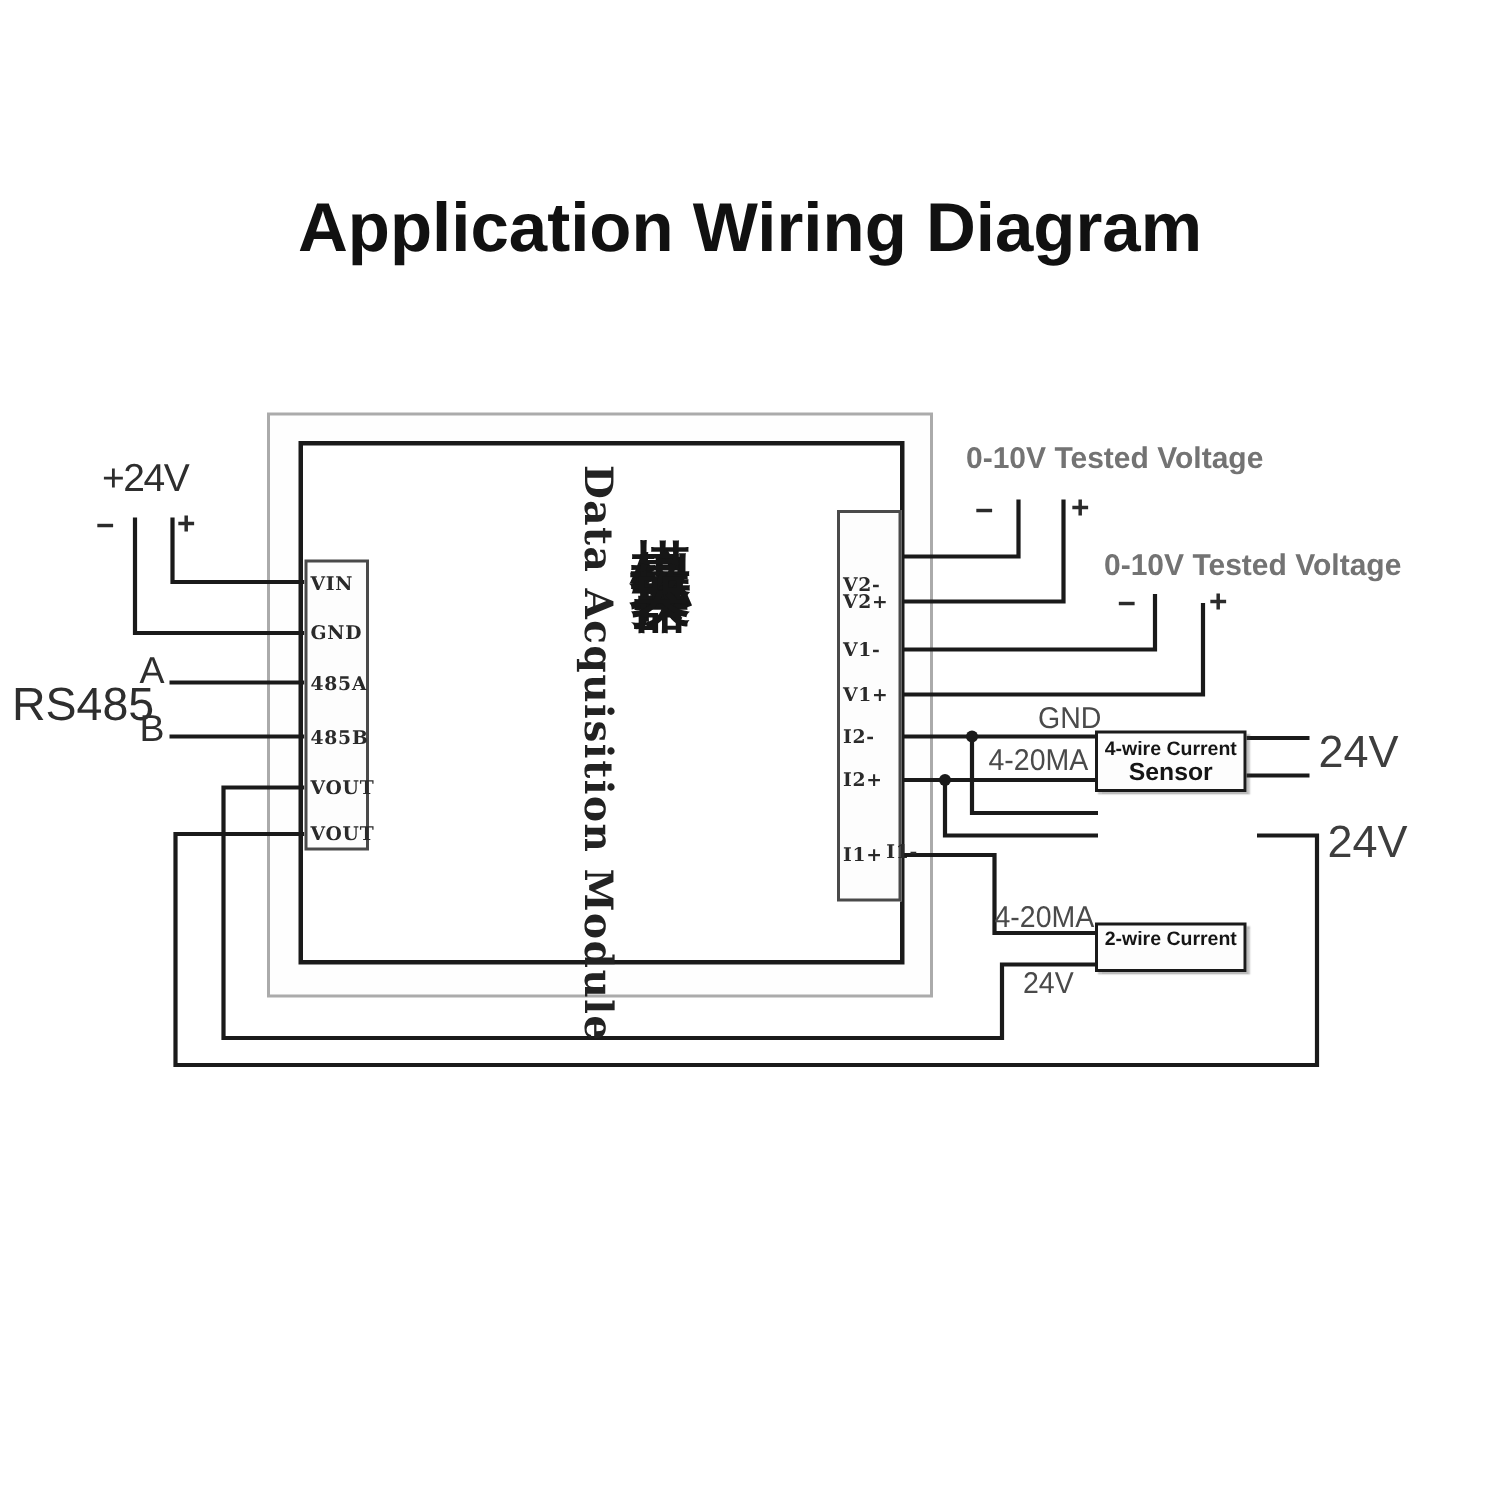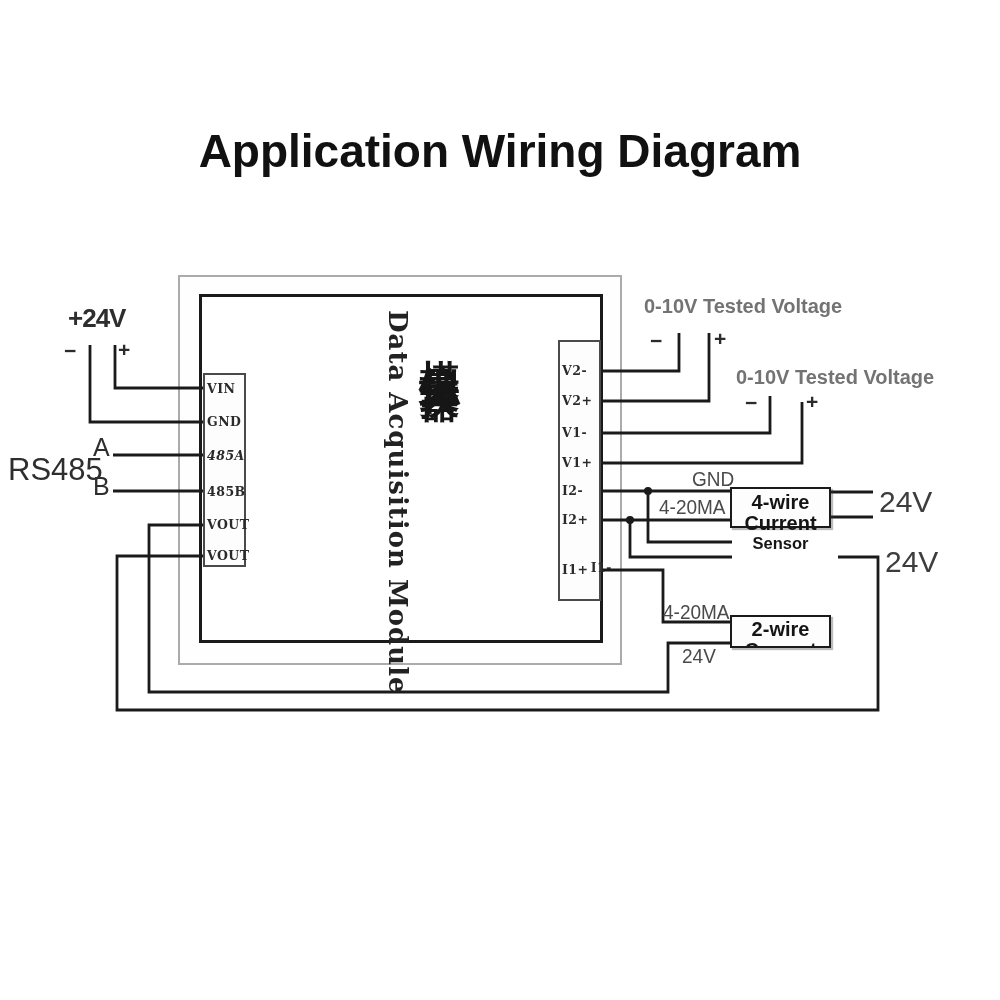--- a/index.html
+++ b/index.html
@@ -40,21 +40,21 @@
   .lbl{color:#2e2e2e;white-space:nowrap;}
   .lbl-bold{font-weight:bold;color:#737373;}
   .lbl-gray{color:#4a4a4a;transform:scaleX(0.95);transform-origin:left;}
   .sign{font-weight:bold;color:#2b2b2b;font-size:21px;line-height:1;}
   
   .sensor{
     background:#fdfdfd;border:2.5px solid #1a1a1a;box-sizing:border-box;
     text-align:center;color:#151515;font-weight:bold;line-height:1.05;
     box-shadow:2px 2px 1px rgba(60,60,60,0.35);
   }
-  .sensor .l1{font-size:20px;display:block;}
+  .sensor .l1{font-size:13px;display:block;}
   .sensor .l2{font-size:16.5px;display:block;margin-top:1px;}
   .ghost{
     position:absolute;left:10px;top:22px;width:90px;text-align:center;
     font-size:17px;color:#777;filter:blur(1.6px);opacity:0.65;font-weight:bold;
     letter-spacing:8px;
   }
   svg.wires{left:0;top:0;pointer-events:none;}
   svg.wires path{fill:none;stroke:#1a1a1a;stroke-width:2.8;}
 </style>
 </head>
@@ -87,38 +87,38 @@
     <path d="M830,517 L873,517"></path>
     <circle cx="648" cy="491" r="4" fill="#1a1a1a"></circle>
     <circle cx="630" cy="520" r="4" fill="#1a1a1a"></circle>
   </svg>
 
   <div class="abs tstrip tstrip-left"></div>
   <div class="abs tstrip tstrip-right"></div>
 
   <span class="tlabel tlabel-l" style="top:381px;">VIN</span>
   <span class="tlabel tlabel-l" style="top:414px;">GND</span>
-  <span class="tlabel tlabel-l" style="top:448px;font-style:italic;">485A</span>
+  <span class="tlabel tlabel-l" style="top:448px;">485A</span>
   <span class="tlabel tlabel-l" style="top:484px;">485B</span>
   <span class="tlabel tlabel-l" style="top:517px;">VOUT</span>
   <span class="tlabel tlabel-l" style="top:548px;">VOUT</span>
 
-  <span class="tlabel tlabel-r" style="top:363px;">V2-</span>
+  <span class="tlabel tlabel-r" style="top:382px;">V2-</span>
   <span class="tlabel tlabel-r" style="top:393px;">V2+</span>
   <span class="tlabel tlabel-r" style="top:425px;">V1-</span>
   <span class="tlabel tlabel-r" style="top:455px;">V1+</span>
   <span class="tlabel tlabel-r" style="top:483px;">I2-</span>
   <span class="tlabel tlabel-r" style="top:512px;">I2+</span>
   <span class="tlabel tlabel-r" style="top:560px;text-align:right;">I1-</span>
   <span class="tlabel tlabel-r" style="top:562px;">I1+</span>
 
   <div class="abs mod-en">Data Acquisition Module</div>
   <div class="abs mod-zh">模拟量转换器</div>
 
-  <div class="abs lbl" style="left:68px;top:303px;font-size:26px;font-weight:bold;letter-spacing:-1px;">+24V</div>
+  <div class="abs lbl" style="left:68px;top:303px;font-size:26px;font-weight:normal;letter-spacing:-1px;">+24V</div>
   <div class="abs sign" style="left:64px;top:340px;">−</div>
   <div class="abs sign" style="left:118px;top:339px;">+</div>
   <div class="abs lbl" style="left:8px;top:452px;font-size:31px;">RS485</div>
   <div class="abs lbl" style="left:93px;top:433px;font-size:25px;">A</div>
   <div class="abs lbl" style="left:93px;top:472px;font-size:25px;">B</div>
 
   <div class="abs lbl lbl-bold" style="left:644px;top:295px;font-size:20px;">0-10V Tested Voltage</div>
   <div class="abs sign" style="left:650px;top:330px;">−</div>
   <div class="abs sign" style="left:714px;top:328px;">+</div>
   <div class="abs lbl lbl-bold" style="left:736px;top:366px;font-size:20px;">0-10V Tested Voltage</div>

